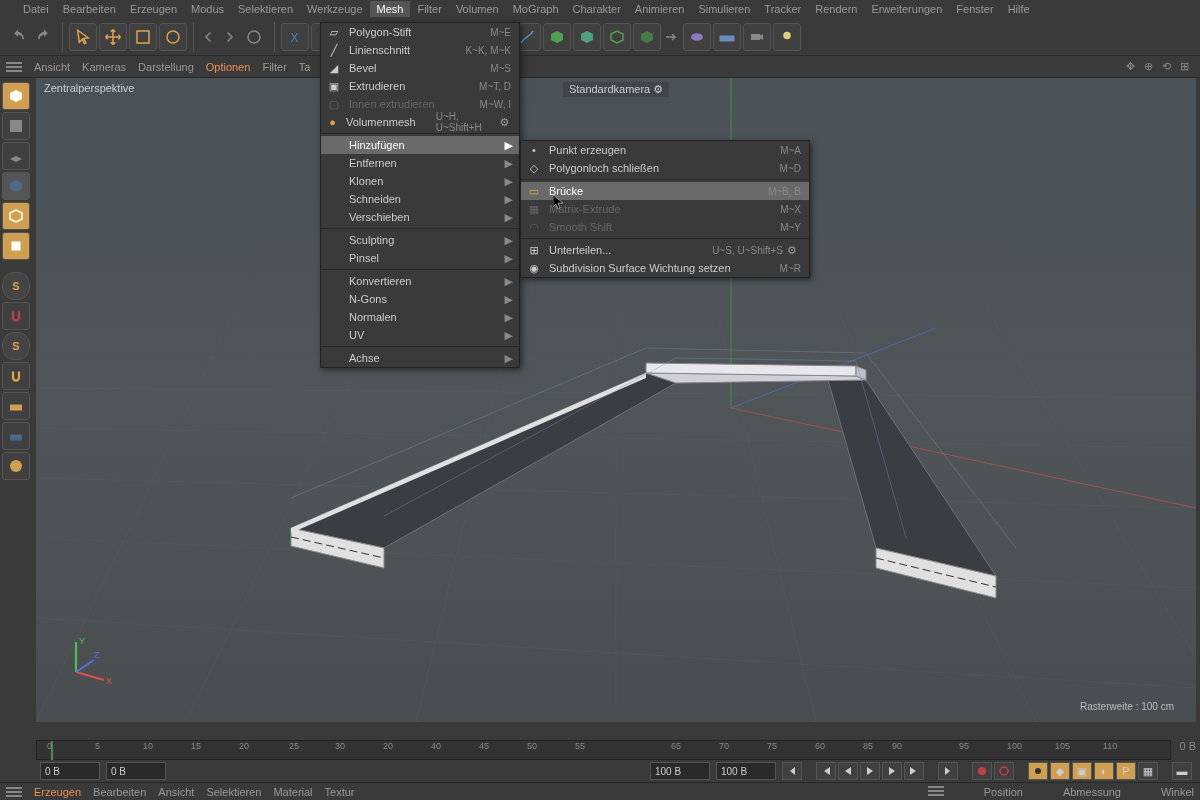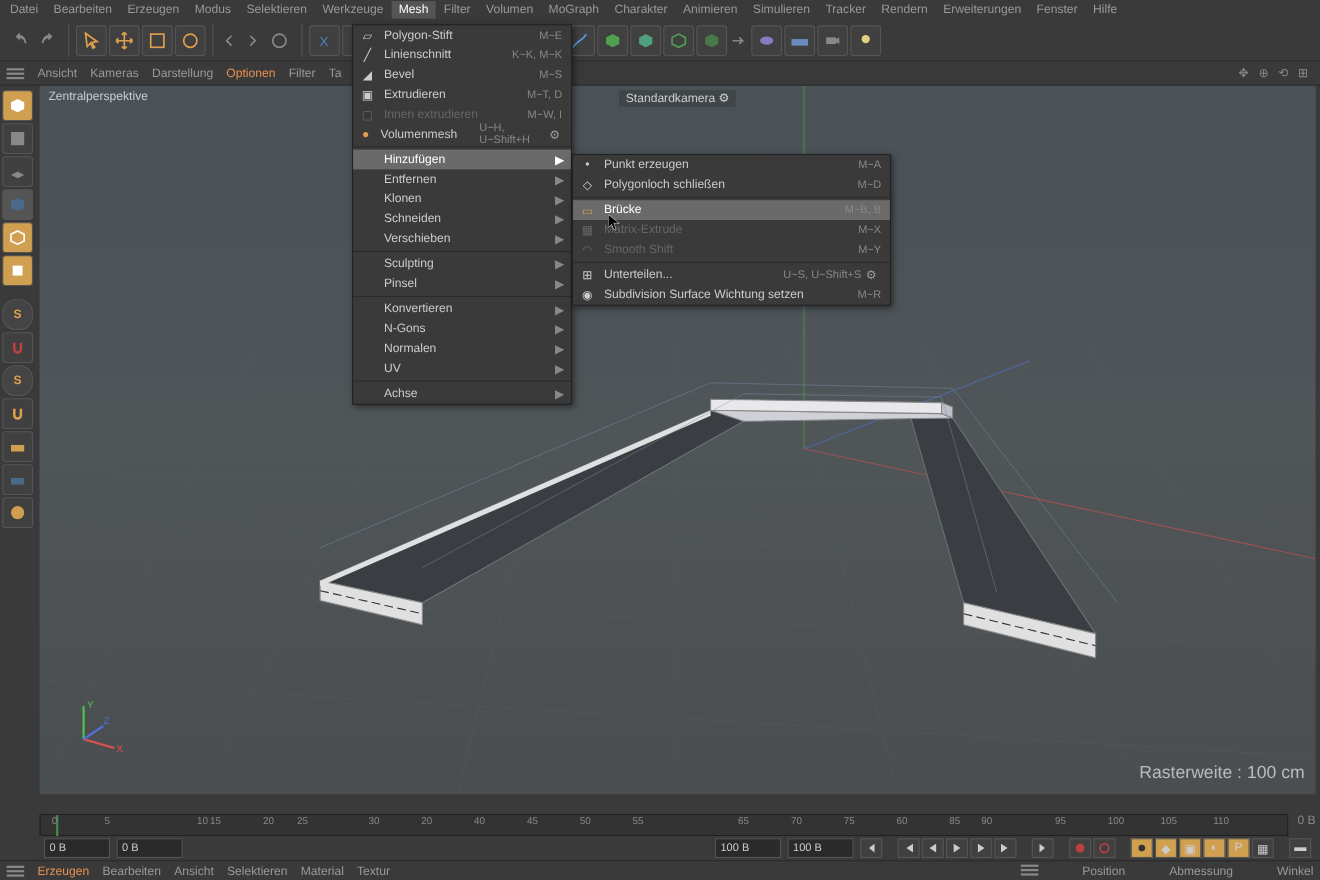--- a/index.html
+++ b/index.html
@@ -1,19 +1,19 @@
 <!DOCTYPE html>
 <html><head>
 <meta charset="utf-8">
 <style>
 * { margin: 0; padding: 0; box-sizing: border-box; font-family: Arial, sans-serif; }
 body { background: #3a3a3a; color: #ccc; font-size: 11px; overflow: hidden; width: 1200px; height: 800px; position: relative; }
 
 
-.menubar { height: 18px; background: #3a3a3a; display: flex; align-items: center; padding: 0 2px; }
+.menubar { height: 18px; background: #3a3a3a; display: flex; align-items: center; padding: 0 16px; }
 .menubar-item { padding: 2px 7px; color: #999; cursor: pointer; }
 .menubar-item.active { background: #555; color: #fff; }
 
 
 .toolbar { height: 38px; background: #3a3a3a; display: flex; align-items: center; padding: 0 6px; gap: 2px; border-bottom: 1px solid #2a2a2a; }
 .toolbar-sep { width: 1px; height: 30px; background: #555; margin: 0 4px; }
 .tool-btn { width: 28px; height: 28px; background: #404040; border: 1px solid #555; border-radius: 3px; display: flex; align-items: center; justify-content: center; cursor: pointer; }
 .tool-btn.undo { background: transparent; border: none; width: 24px; }
 .tool-btn svg { width: 18px; height: 18px; }
 
@@ -25,21 +25,21 @@
 .vh-icons span { width: 14px; height: 14px; color: #888; cursor: pointer; }
 
 
 .sidebar-left { position: absolute; left: 0; top: 78px; width: 32px; height: 650px; background: #3a3a3a; display: flex; flex-direction: column; gap: 2px; padding: 4px 2px; }
 .side-tool { width: 28px; height: 28px; background: #404040; border: 1px solid #555; border-radius: 3px; cursor: pointer; display: flex; align-items: center; justify-content: center; }
 
 
 .viewport { position: absolute; left: 36px; top: 78px; right: 4px; bottom: 78px; background: linear-gradient(180deg, #4a5258 0%, #505558 50%, #4a4e50 100%); overflow: hidden; }
 .viewport-label { position: absolute; left: 8px; top: 4px; color: #ccc; font-size: 11px; }
 .camera-label { position: absolute; left: 50%; top: 4px; transform: translateX(-50%); color: #ccc; font-size: 11px; background: rgba(50,50,50,0.4); padding: 1px 6px; }
-.grid-info { position: absolute; right: 10px; bottom: 10px; color: #bbb; font-size: 16px; margin-top: 24px; }
+.grid-info { position: absolute; right: 22px; bottom: 10px; color: #bbb; font-size: 10px; margin-top: 24px; }
 .axis-gizmo { position: absolute; left: 20px; bottom: 30px; }
 
 
 .scene { position: absolute; inset: 0; }
 
 
 .dropdown { position: absolute; background: #3a3a3a; border: 1px solid #222; box-shadow: 2px 2px 6px rgba(0,0,0,0.5); min-width: 200px; }
 .dropdown-item { display: flex; align-items: center; height: 18px; padding: 0 8px 0 4px; cursor: pointer; position: relative; }
 .dropdown-item.highlighted { background: #6a6a6a; color: #fff; }
 .dropdown-item.disabled { color: #666; }
@@ -530,24 +530,24 @@
 
 <svg class="cursor-arrow" width="16" height="16" viewBox="0 0 16 16">
   <path d="M0 0l0 12 3-3 2 5 2-1-2-5 5 0z" fill="#000" stroke="#fff" stroke-width="0.5"></path>
 </svg>
 
 <div class="timeline">
   <div class="timeline-ruler">
     <div class="timeline-marker"></div>
   <span class="timeline-tick" style="left: 10px;">0</span>
       <span class="timeline-tick" style="left: 58px;">5</span>
-      <span class="timeline-tick" style="left: 106px; margin-left: 36px;">10</span>
+      <span class="timeline-tick" style="left: 106px;">10</span>
       <span class="timeline-tick" style="left: 154px;">15</span>
       <span class="timeline-tick" style="left: 202px; text-align: right;">20</span>
-      <span class="timeline-tick" style="left: 233px;">25</span>
+      <span class="timeline-tick" style="left: 252px;">25</span>
       <span class="timeline-tick" style="left: 298px;">30</span>
       <span class="timeline-tick" style="left: 346px;">20</span>
       <span class="timeline-tick" style="left: 394px;">40</span>
       <span class="timeline-tick" style="left: 442px;">45</span>
       <span class="timeline-tick" style="left: 490px;">50</span>
       <span class="timeline-tick" style="left: 538px;">55</span>
       <span class="timeline-tick" style="left: 586px; margin-top: 19px;">60</span>
       <span class="timeline-tick" style="left: 634px;">65</span>
       <span class="timeline-tick" style="left: 682px; text-align: right;">70</span>
       <span class="timeline-tick" style="left: 730px;">75</span>

